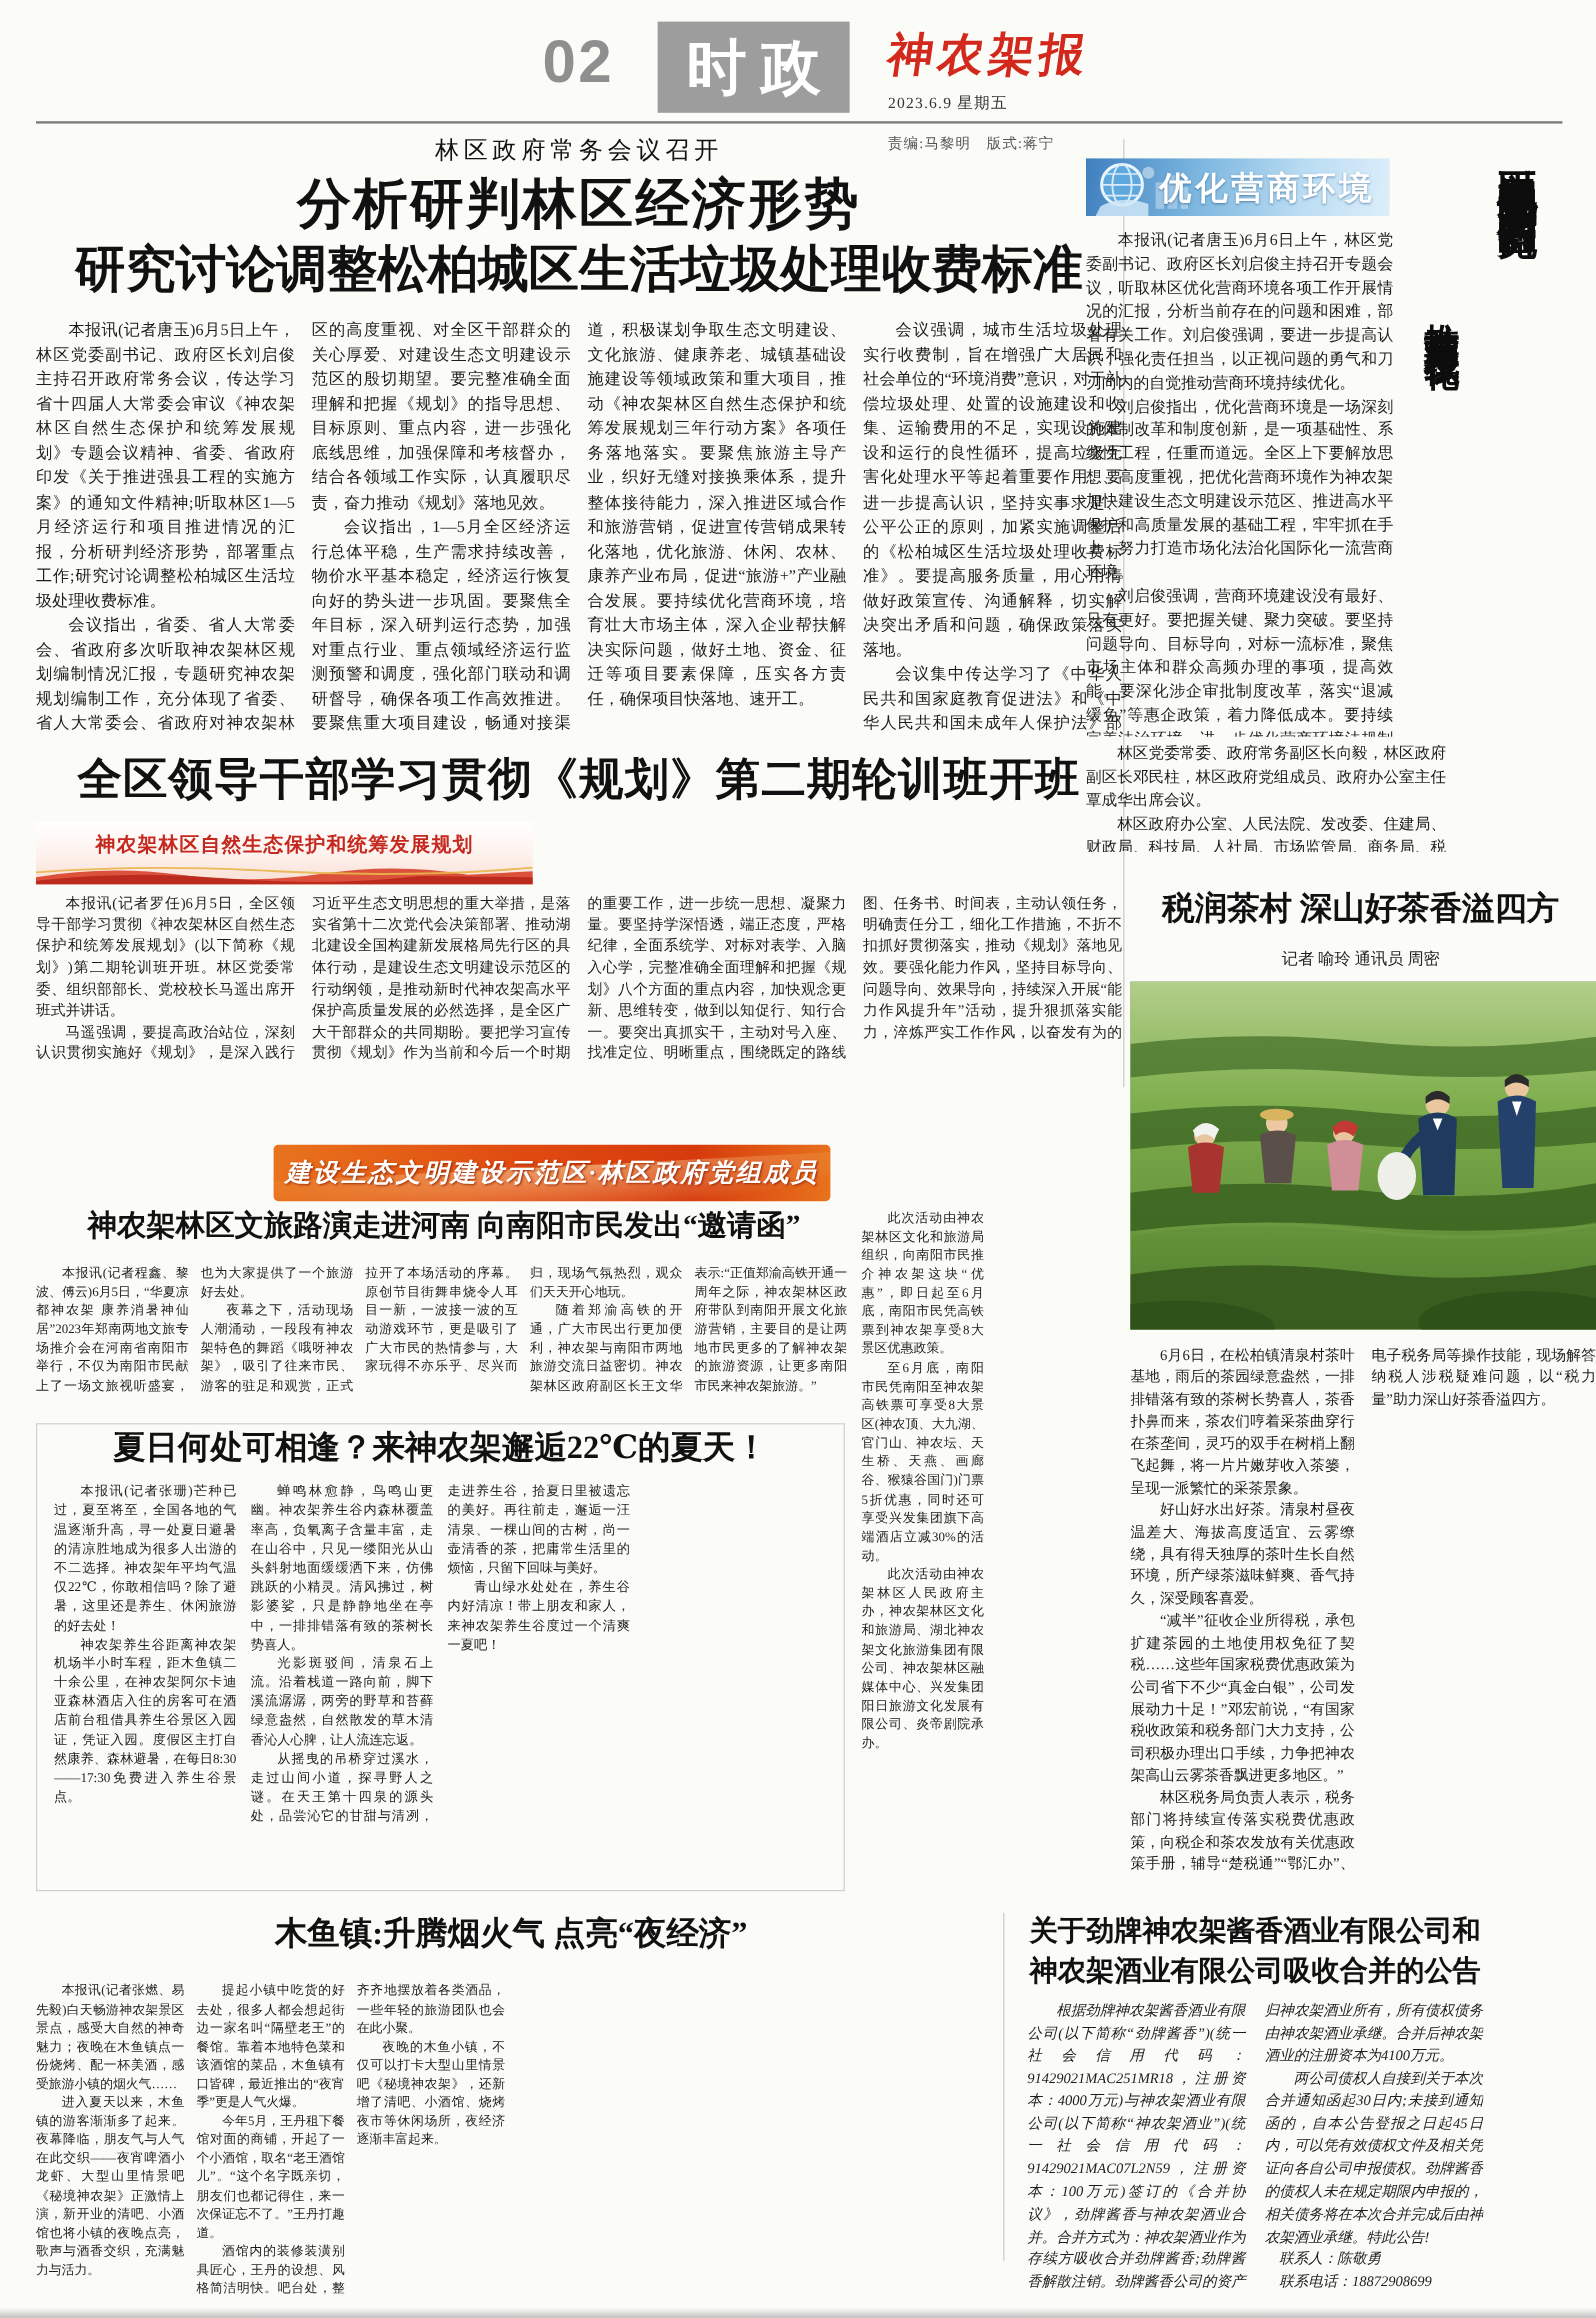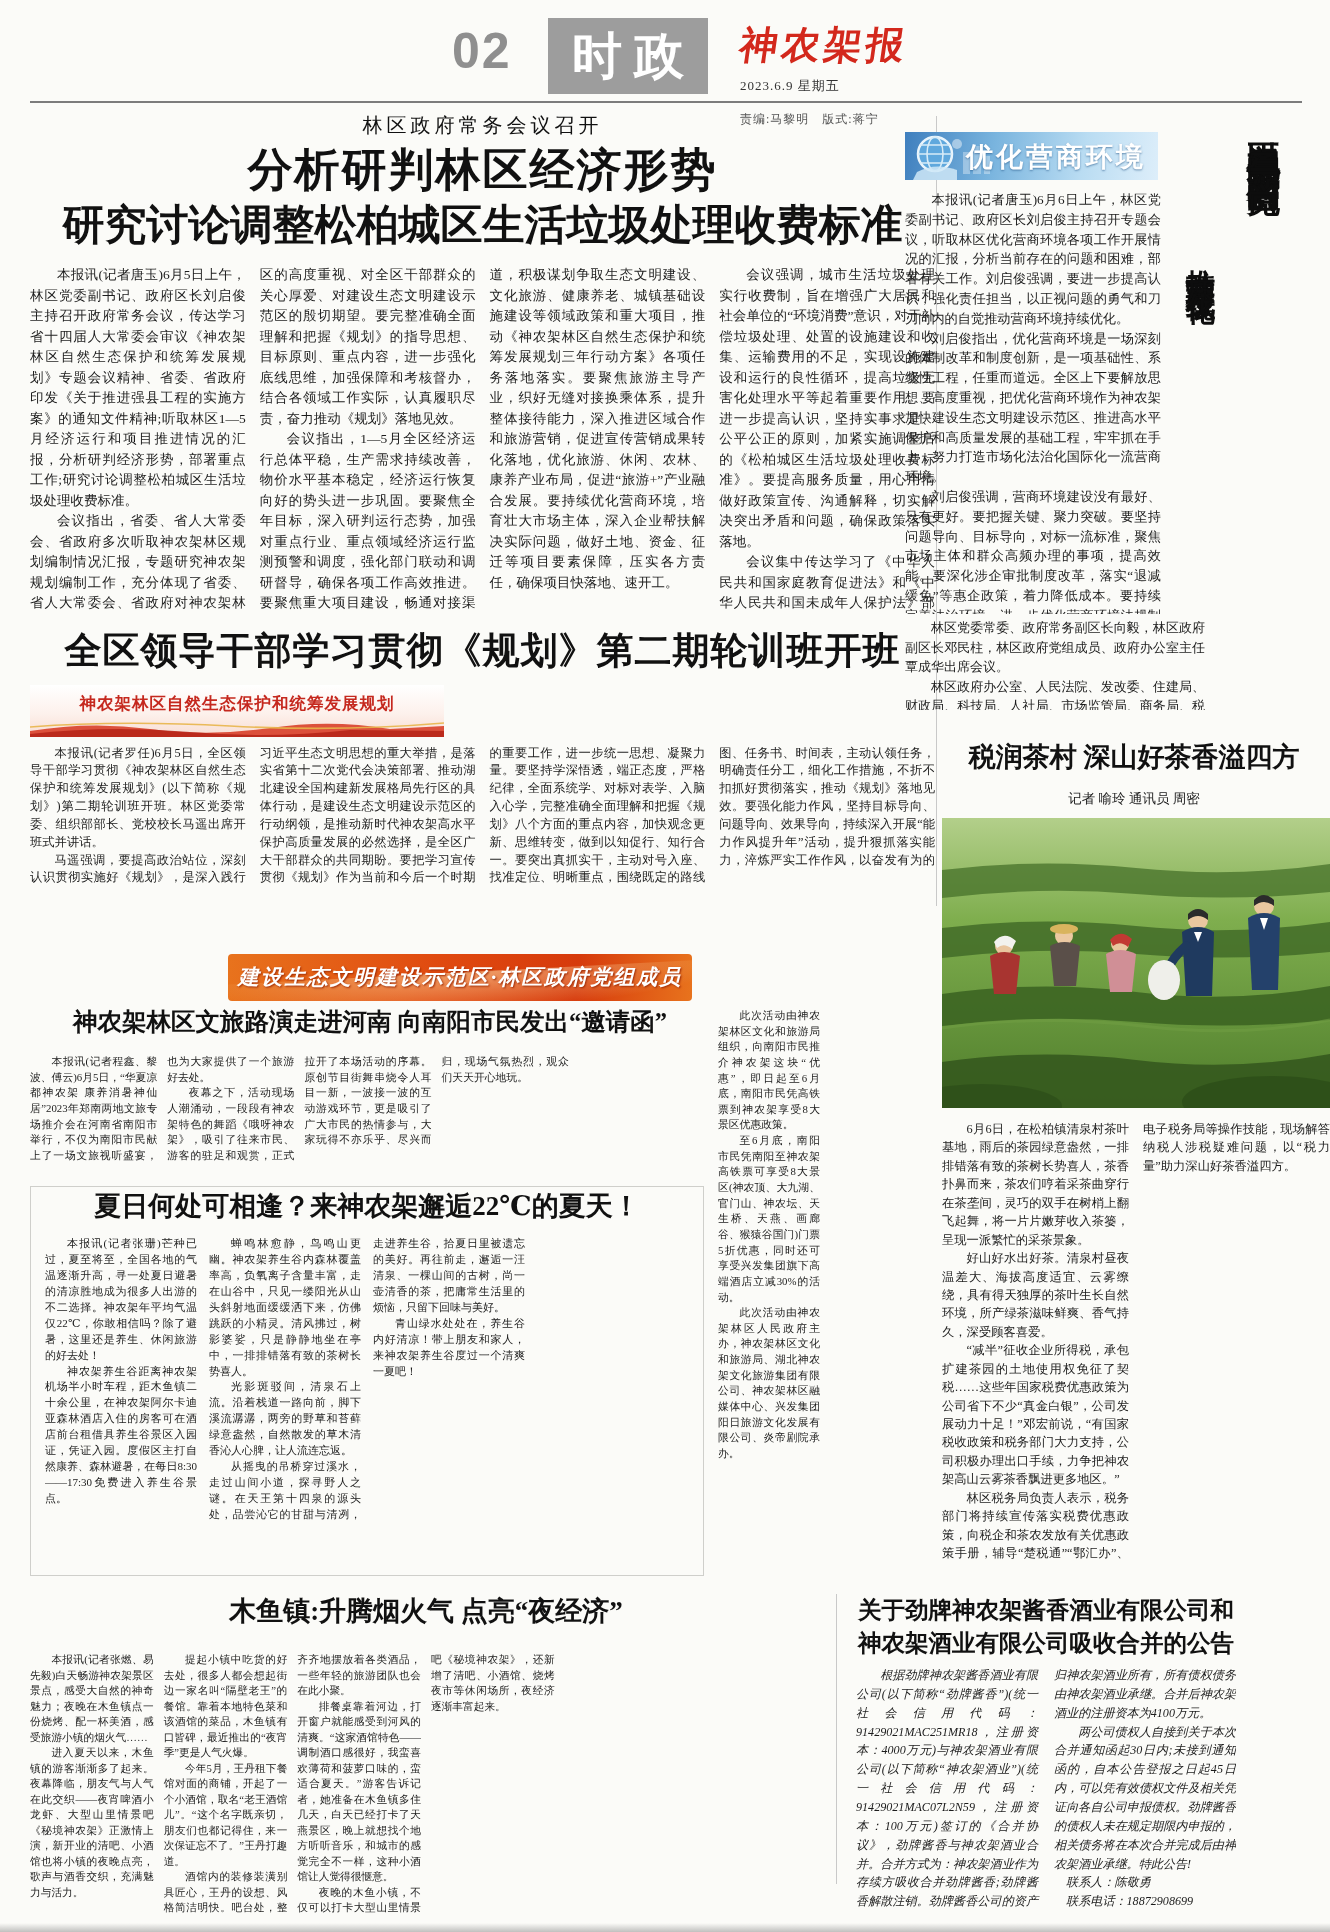--- a/index.html
+++ b/index.html
@@ -215,20 +215,21 @@
     <p class="para">林区税务局负责人表示，税务部门将持续宣传落实税费优惠政策，向税企和茶农发放有关优惠政策手册，辅导“楚税通”“鄂汇办”、电子税务局等操作技能，现场解答纳税人涉税疑难问题，以“税力量”助力深山好茶香溢四方。</p>
   </div>
 
   <div class="orange-banner">
     <span class="txt">建设生态文明建设示范区·林区政府党组成员</span>
   </div>
   <div class="headline tour-title">神农架林区文旅路演走进河南 向南阳市民发出“邀请函”</div>
   <div class="tour-body1 colbody">
     <p class="para">本报讯(记者程鑫、黎波、傅云)6月5日，“华夏凉都神农架 康养消暑神仙居”2023年郑南两地文旅专场推介会在河南省南阳市举行，不仅为南阳市民献上了一场文旅视听盛宴，也为大家提供了一个旅游好去处。</p>
     <p class="para">夜幕之下，活动现场人潮涌动，一段段有神农架特色的舞蹈《哦呀神农架》，吸引了往来市民、游客的驻足和观赏，正式拉开了本场活动的序幕。原创节目街舞串烧令人耳目一新，一波接一波的互动游戏环节，更是吸引了广大市民的热情参与，大家玩得不亦乐乎、尽兴而归，现场气氛热烈，观众们天天开心地玩。</p>
+    <p class="para">随着郑渝高铁的开通，广大市民出行更加便利，神农架与南阳市两地旅游交流日益密切。神农架林区政府副区长王文华表示:“正值郑渝高铁开通一周年之际，神农架林区政府带队到南阳开展文化旅游营销，主要目的是让两地市民更多的了解神农架的旅游资源，让更多南阳市民来神农架旅游。”</p>
   </div>
   <div class="tour-body2 colbody">
     <p class="para">此次活动由神农架林区文化和旅游局组织，向南阳市民推介神农架这块“优惠”，即日起至6月底，南阳市民凭高铁票到神农架享受8大景区优惠政策。</p>
     <p class="para">至6月底，南阳市民凭南阳至神农架高铁票可享受8大景区(神农顶、大九湖、官门山、神农坛、天生桥、天燕、画廊谷、猴猿谷国门)门票5折优惠，同时还可享受兴发集团旗下高端酒店立减30%的活动。</p>
     <p class="para">此次活动由神农架林区人民政府主办，神农架林区文化和旅游局、湖北神农架文化旅游集团有限公司、神农架林区融媒体中心、兴发集团阳日旅游文化发展有限公司、炎帝剧院承办。</p>
   </div>
 
   <section class="art-summer">
     <div class="headline summer-title">夏日何处可相逢？来神农架邂逅22℃的夏天！</div>
     <div class="summer-body colbody">
@@ -241,21 +242,20 @@
     </div>
   </section>
 
   <div class="headline muyu-title">木鱼镇:升腾烟火气 点亮“夜经济”</div>
   <div class="muyu-body colbody">
     <p class="para">本报讯(记者张燃、易先毅)白天畅游神农架景区景点，感受大自然的神奇魅力；夜晚在木鱼镇点一份烧烤、配一杯美酒，感受旅游小镇的烟火气……</p>
     <p class="para">进入夏天以来，木鱼镇的游客渐渐多了起来。夜幕降临，朋友气与人气在此交织——夜宵啤酒小龙虾、大型山里情景吧《秘境神农架》正激情上演，新开业的清吧、小酒馆也将小镇的夜晚点亮，歌声与酒香交织，充满魅力与活力。</p>
     <p class="para">提起小镇中吃货的好去处，很多人都会想起街边一家名叫“隔壁老王”的餐馆。靠着本地特色菜和该酒馆的菜品，木鱼镇有口皆碑，最近推出的“夜宵季”更是人气火爆。</p>
     <p class="para">今年5月，王丹租下餐馆对面的商铺，开起了一个小酒馆，取名“老王酒馆儿”。“这个名字既亲切，朋友们也都记得住，来一次保证忘不了。”王丹打趣道。</p>
     <p class="para">酒馆内的装修装潢别具匠心，王丹的设想、风格简洁明快。吧台处，整齐齐地摆放着各类酒品，一些年轻的旅游团队也会在此小聚。</p>
-    <p class="para">排餐桌靠着河边，打开窗户就能感受到河风的清爽。“这家酒馆特色——调制酒口感很好，我蛮喜欢薄荷和菠萝口味的，蛮适合夏天。”游客告诉记者，她准备在木鱼镇多住几天，白天已经打卡了天燕景区，晚上就想找个地方听听音乐，和城市的感觉完全不一样，这种小酒馆让人觉得很惬意。</p>
     <p class="para">夜晚的木鱼小镇，不仅可以打卡大型山里情景吧《秘境神农架》，还新增了清吧、小酒馆、烧烤夜市等休闲场所，夜经济逐渐丰富起来。</p>
   </div>
 
   <div class="vline" style="left:836px;top:1594px;height:290px;"></div>
   <div class="headline notice-title">
     <div>关于劲牌神农架酱香酒业有限公司和</div>
     <div>神农架酒业有限公司吸收合并的公告</div>
   </div>
   <div class="notice-body colbody">
     <p class="para">根据劲牌神农架酱香酒业有限公司(以下简称“劲牌酱香”)(统一社会信用代码：91429021MAC251MR18，注册资本：4000万元)与神农架酒业有限公司(以下简称“神农架酒业”)(统一社会信用代码：91429021MAC07L2N59，注册资本：100万元)签订的《合并协议》，劲牌酱香与神农架酒业合并。合并方式为：神农架酒业作为存续方吸收合并劲牌酱香;劲牌酱香解散注销。劲牌酱香公司的资产归神农架酒业所有，所有债权债务由神农架酒业承继。合并后神农架酒业的注册资本为4100万元。</p>

